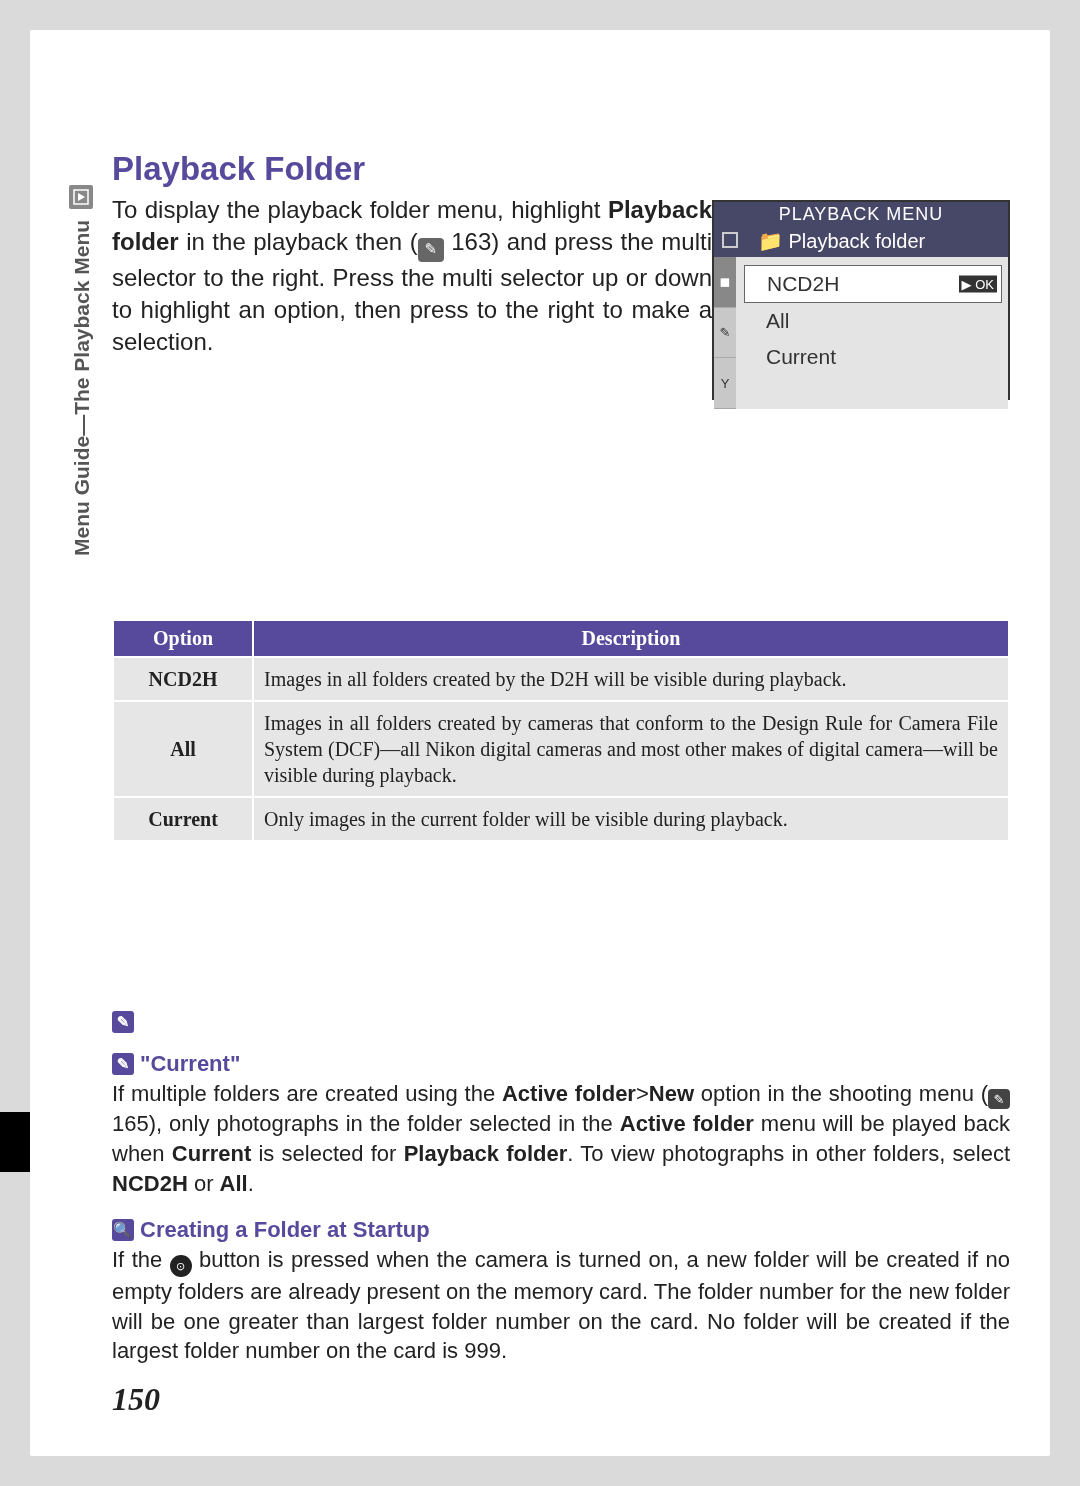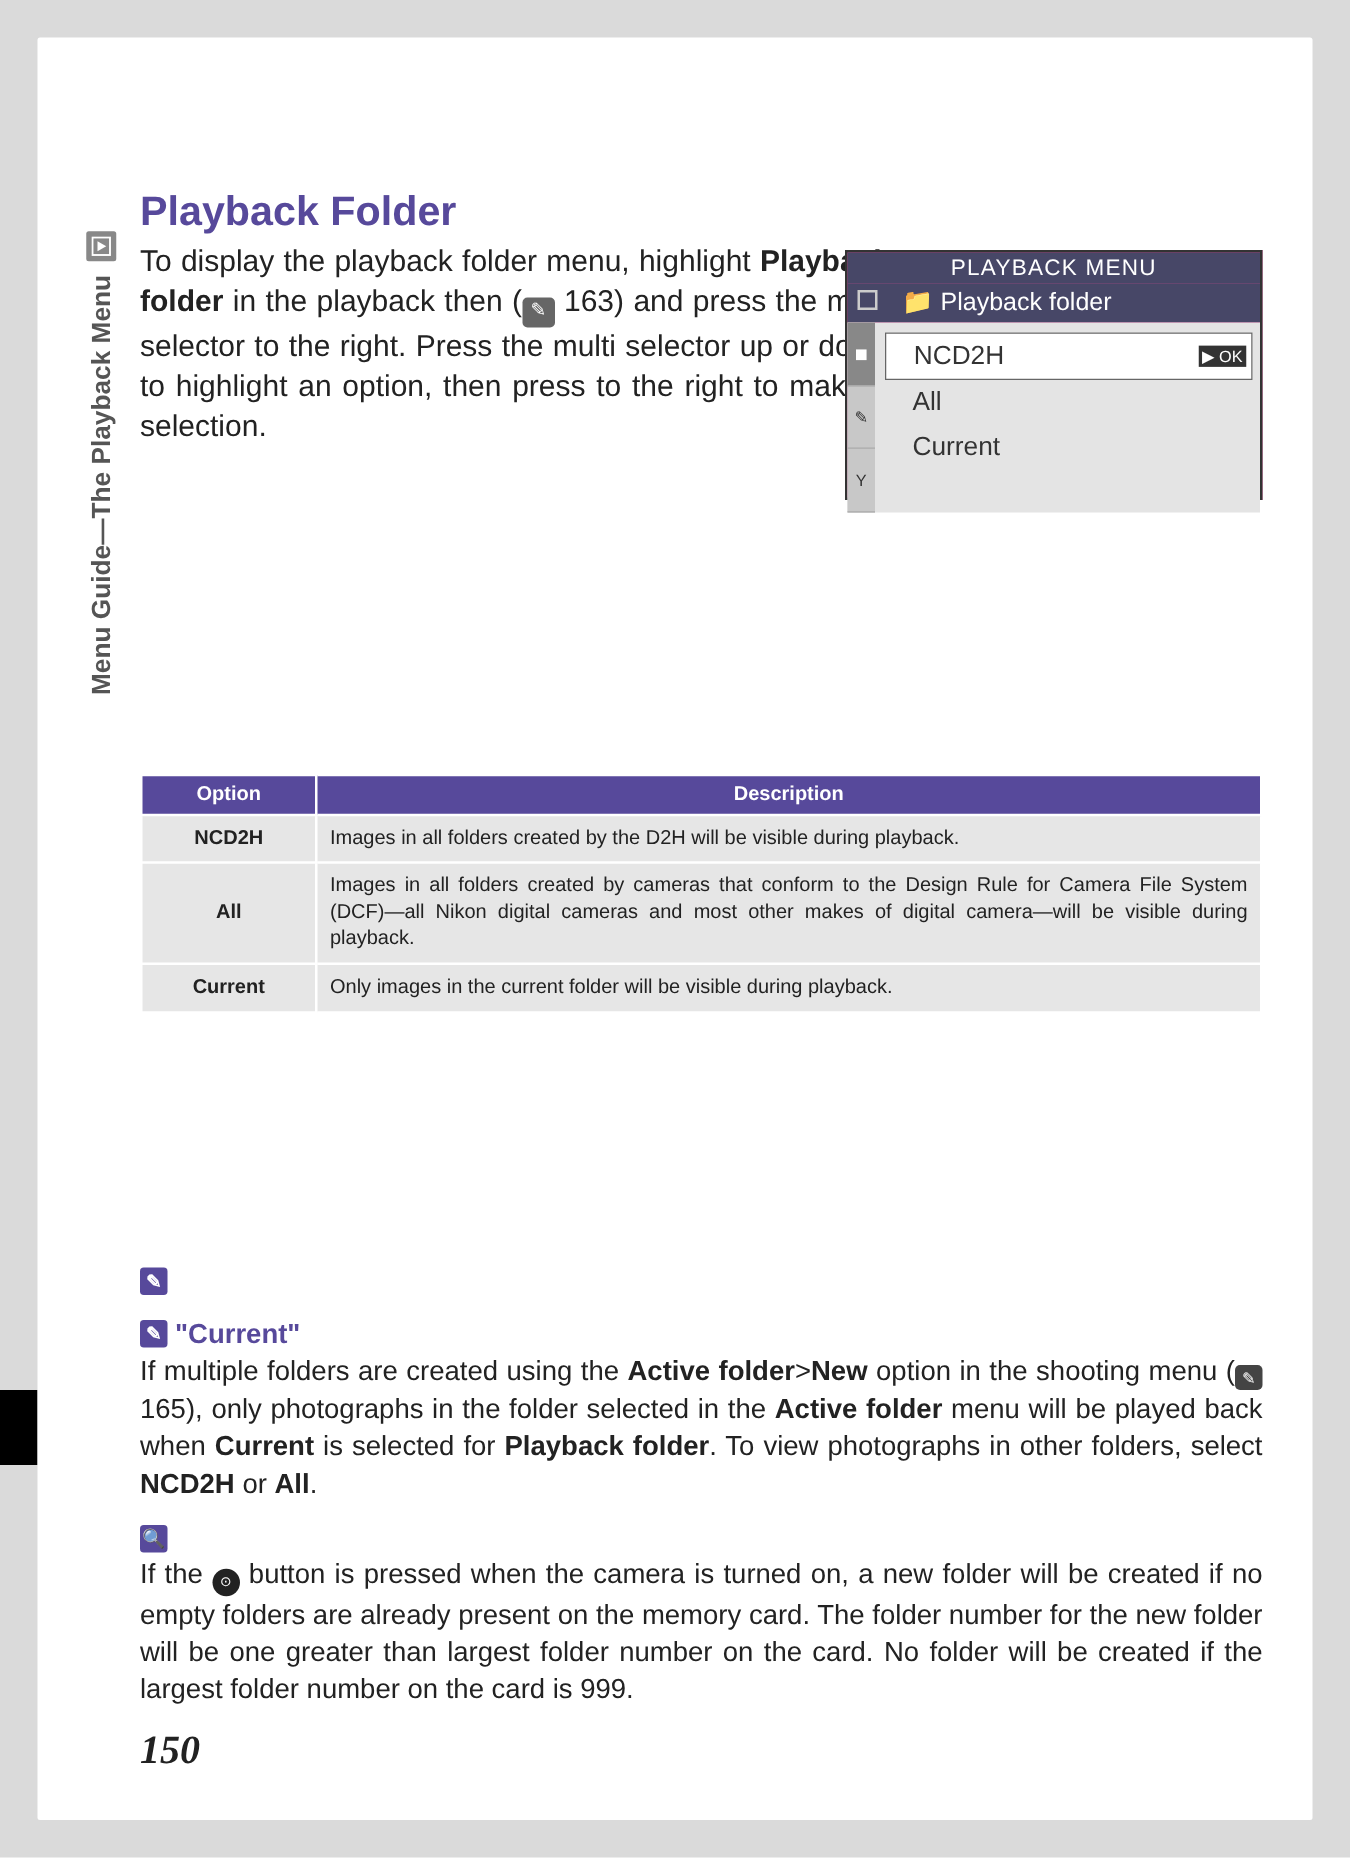--- a/index.html
+++ b/index.html
@@ -66,23 +66,23 @@
     background: #666;
     border-radius: 4px;
     align-items: center; justify-content: center;
     color: #fff;
     font-size: 15px;
   }
   
   .lcd {
     position: absolute;
     top: 50px; right: 0;
-    width: 334px; height: 200px;
+    width: 298px; height: 200px;
     border: 2px solid #333;
-    background: #ec4899;
+    background: #8b5cf6;
     font-size: 20px;
   }
   .lcd-top {
     background: #474767;
     color: #fff;
     text-align: center;
     font-size: 18px;
     padding: 2px 0;
     letter-spacing: 1px;
   }
@@ -142,21 +142,22 @@
     font-size: 13px;
     padding: 1px 3px;
     text-align: center;
   }
   .lcd-item .ok::before { content: "▶ "; }
   
   .opt-table {
     margin-top: 32px;
     width: 100%;
     border-collapse: collapse;
-    font-size: 16px;
+    font-size: 20px;
+    font-family: Liberation Serif, serif;
   }
   .opt-table th {
     background: #57499b;
     color: #fff;
     font-weight: bold;
     padding: 6px;
     border: 2px solid #fff;
   }
   .opt-table th:first-child { width: 140px; }
   .opt-table td {
@@ -311,20 +312,21 @@
       <div class="note-head">
         <span class="badge">✎</span>
         <span>"Current"</span>
       </div>
       <div class="note-body">
         <span>If multiple folders are created using the </span><b>Active folder</b><span>&gt;</span><b>New</b><span> option in the shooting menu (</span><span class="inline-icon">✎</span> <span>165</span><span>), only photographs in the folder selected in the </span><b>Active folder</b><span> menu will be played back when </span><b>Current</b><span> is selected for </span><b>Playback folder</b><span>.  To view photographs in other folders, select </span><b>NCD2H</b><span> or </span><b>All</b><span>.</span>
       </div>
 
       <div class="note-head">
         <span class="badge">🔍</span>
+        <span>Creating a Folder at Startup</span>
       </div>
       <div class="note-body" style="padding-bottom:50px;">
         <span>If the </span><span class="btn-icon">⊙</span><span> button is pressed when the camera is turned on, a new folder will be created if no empty folders are already present on the memory card.  The folder number for the new folder will be one greater than largest folder number on the card.  No folder will be created if the largest folder number on the card is 999.</span>
       </div>
 
     </div>
 
   </div>
 
   <div class="page-num">150</div>

